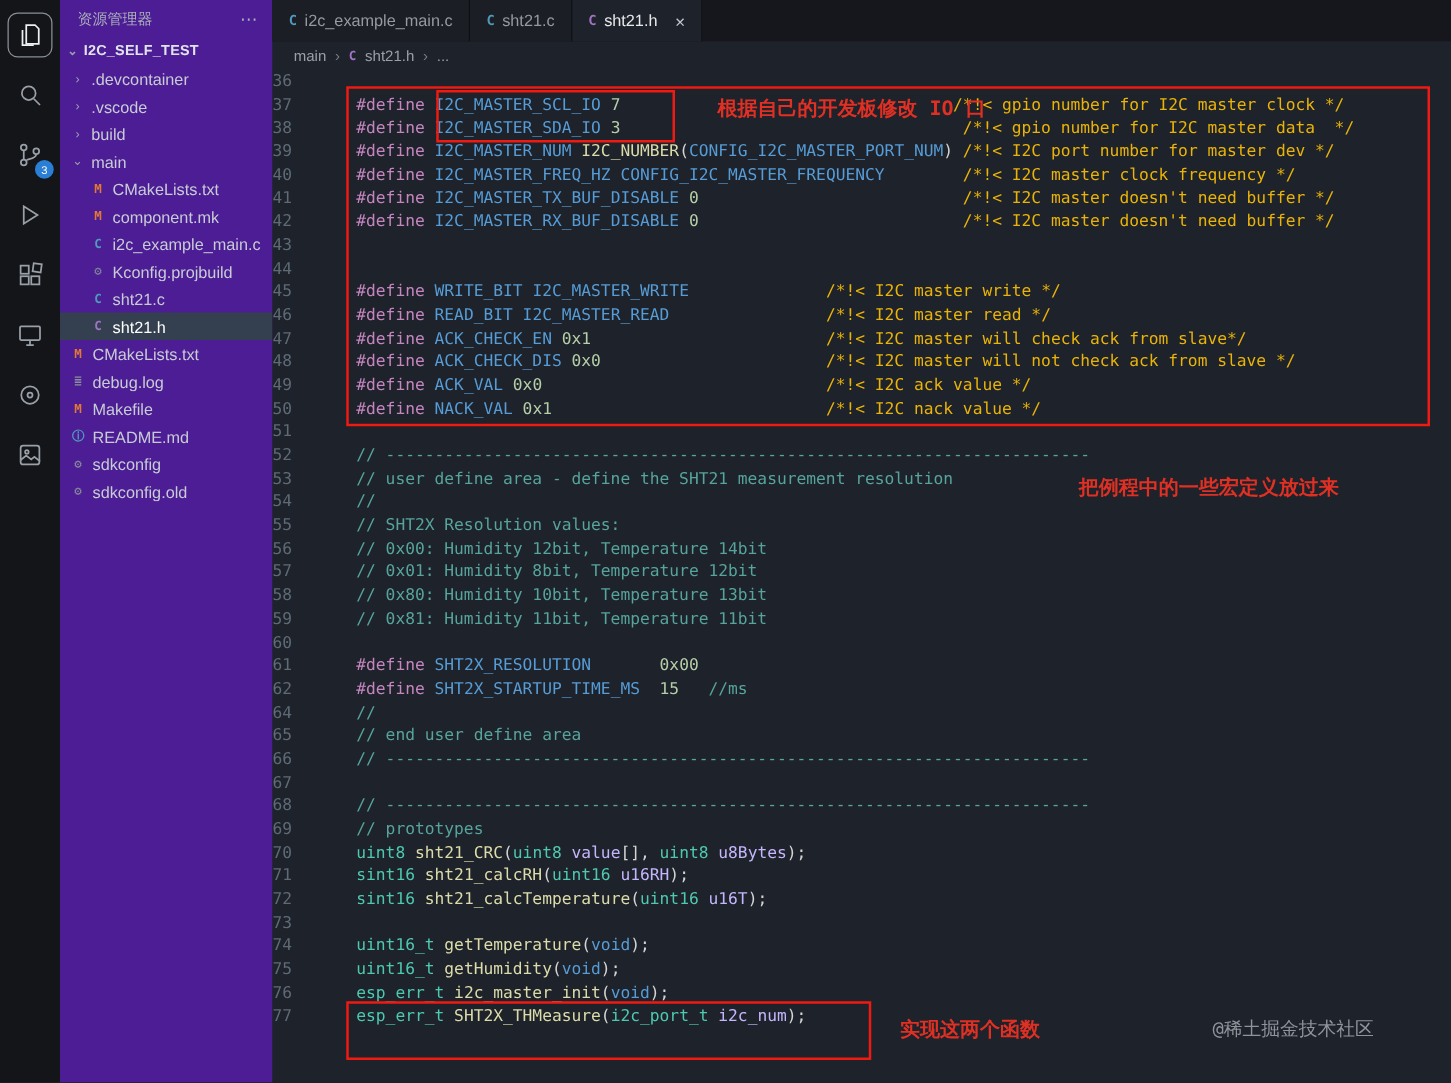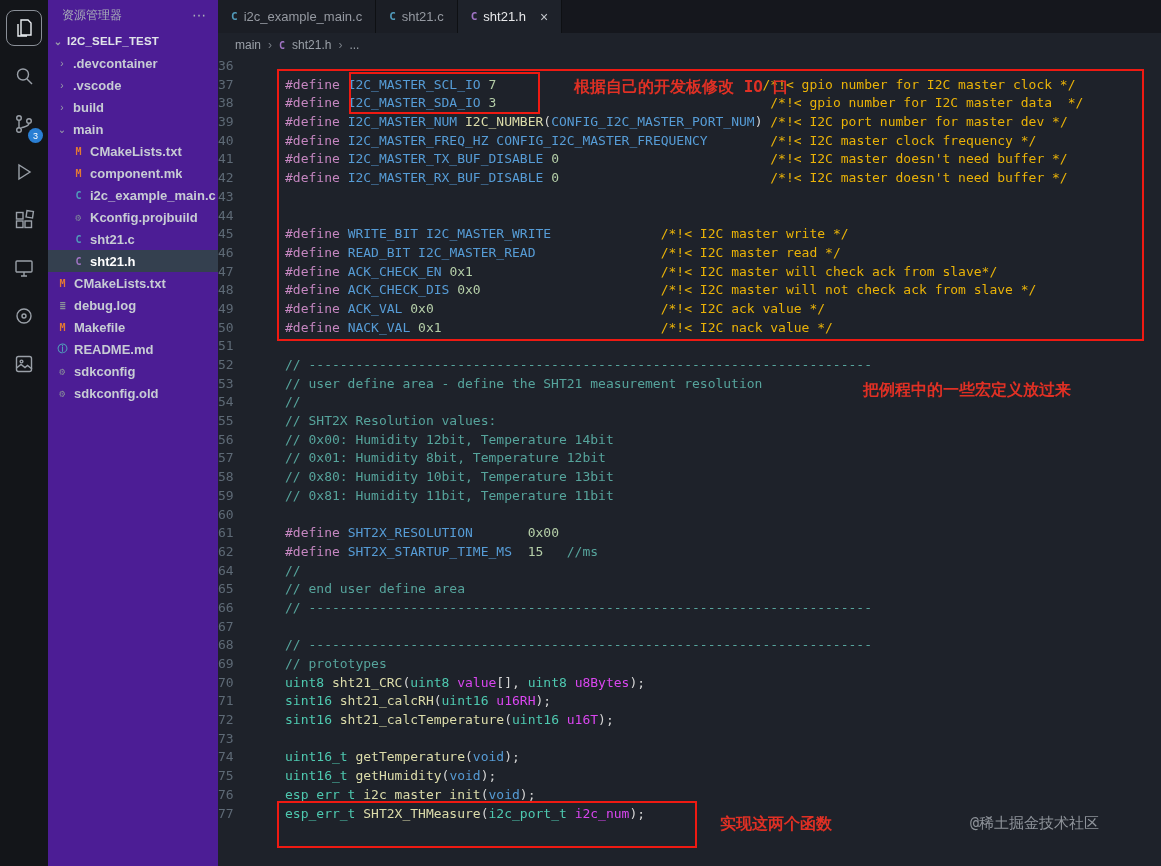--- a/index.html
+++ b/index.html
@@ -25,21 +25,21 @@
                     padding:0 12px 0 14px; font-size:12px; color:#a9afb8; }
   .sidebar-more { color:#a9afb8; cursor:pointer; font-size:14px; }
   .section-header { display:flex; align-items:center; gap:3px; font-weight:bold; font-size:11.5px;
                     height:22px; color:#e0e4e9; padding-left:4px; cursor:pointer; letter-spacing:.2px; }
   .tree { }
   .tree-row { height:22px; display:flex; align-items:center; gap:5px; cursor:pointer; white-space:nowrap; }
   .tree-row.selected { background:#34404f; color:#fefefe; }
   .chev { color:#9aa0a8; width:12px; text-align:center; font-size:10px; flex:0 0 12px; }
   .ficon { width:13px; flex:0 0 13px; text-align:center; font-size:10px; font-weight:bold;
            font-family:"DejaVu Sans Mono", monospace; }
-  .flabel { overflow:hidden; text-overflow:ellipsis;font-weight:bold; }
+  .flabel { overflow:hidden; text-overflow:ellipsis; }
 
   
   .main { flex:1; min-width:0; display:flex; flex-direction:column; background:#1e222a; }
   .tabbar { height:33px; background:#15171d; display:flex; flex:0 0 33px; }
   .tab { display:flex; align-items:center; gap:6px; padding:0 13px; font-size:13px; color:#9599a1;
          background:#1b1e25; border-right:1px solid #0e1013; cursor:pointer; }
   .tab.active { background:#1e222a; color:#e8e9eb; }
   .tab .ticon { font-family:"DejaVu Sans Mono", monospace; font-weight:bold; font-size:11px; }
   .tab .close { margin-left:8px; color:#c3c6cb; font-size:14px; }
   .breadcrumb { height:24px; flex:0 0 24px; display:flex; align-items:center; padding-left:17px;
@@ -54,21 +54,21 @@
   .code { padding-left:27px; }
 
   .tk-def   { color:#c586c0; }
   .tk-macro { color:#569cd6;margin-top:33px; }
   .tk-num   { color:#b5cea8; }
   .tk-doc   { color:#eab308; }
   .tk-cmt   { color:#56a49c; }
   .tk-type  { color:#4ec9b0; }
   .tk-fn    { color:#dcdcaa; }
   .tk-kw    { color:#569cd6; }
-  .tk-param { color:#d946ef; }
+  .tk-param { color:#c4b5fd; }
   .tk-pun   { color:#d4d4d4; }
   .tk-pln   { color:#d4d4d4; }
 
   
   .red-box { position:absolute; border:2px solid #ef1a12; pointer-events:none; }
   .box-main   { left:59px;  top:12px;  width:867px; height:272px; }
   .box-small  { left:131px; top:15px;  width:191px; height:42px; }
   .box-bottom { left:59px;  top:744px; width:420px; height:47px; }
   .red-note { position:absolute; color:#e03024; font-size:16px; font-weight:bold;
               pointer-events:none; white-space:nowrap; }

